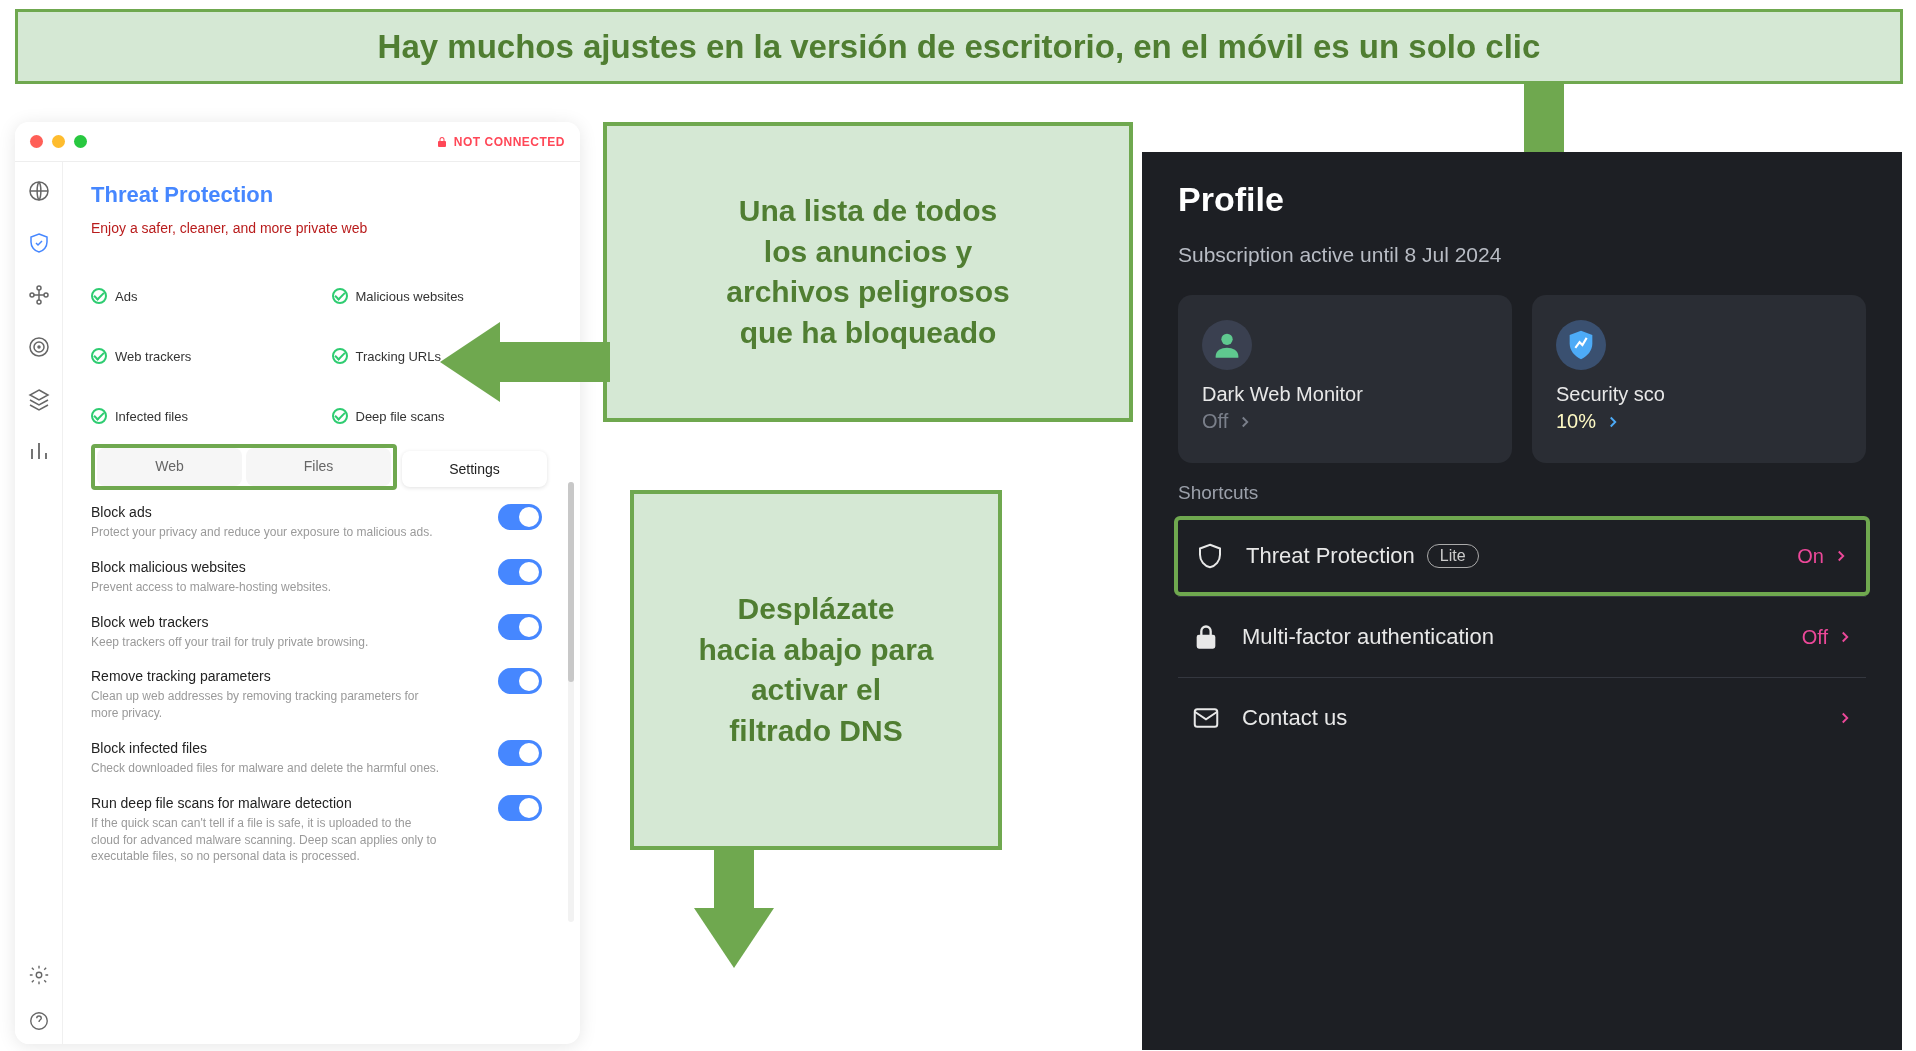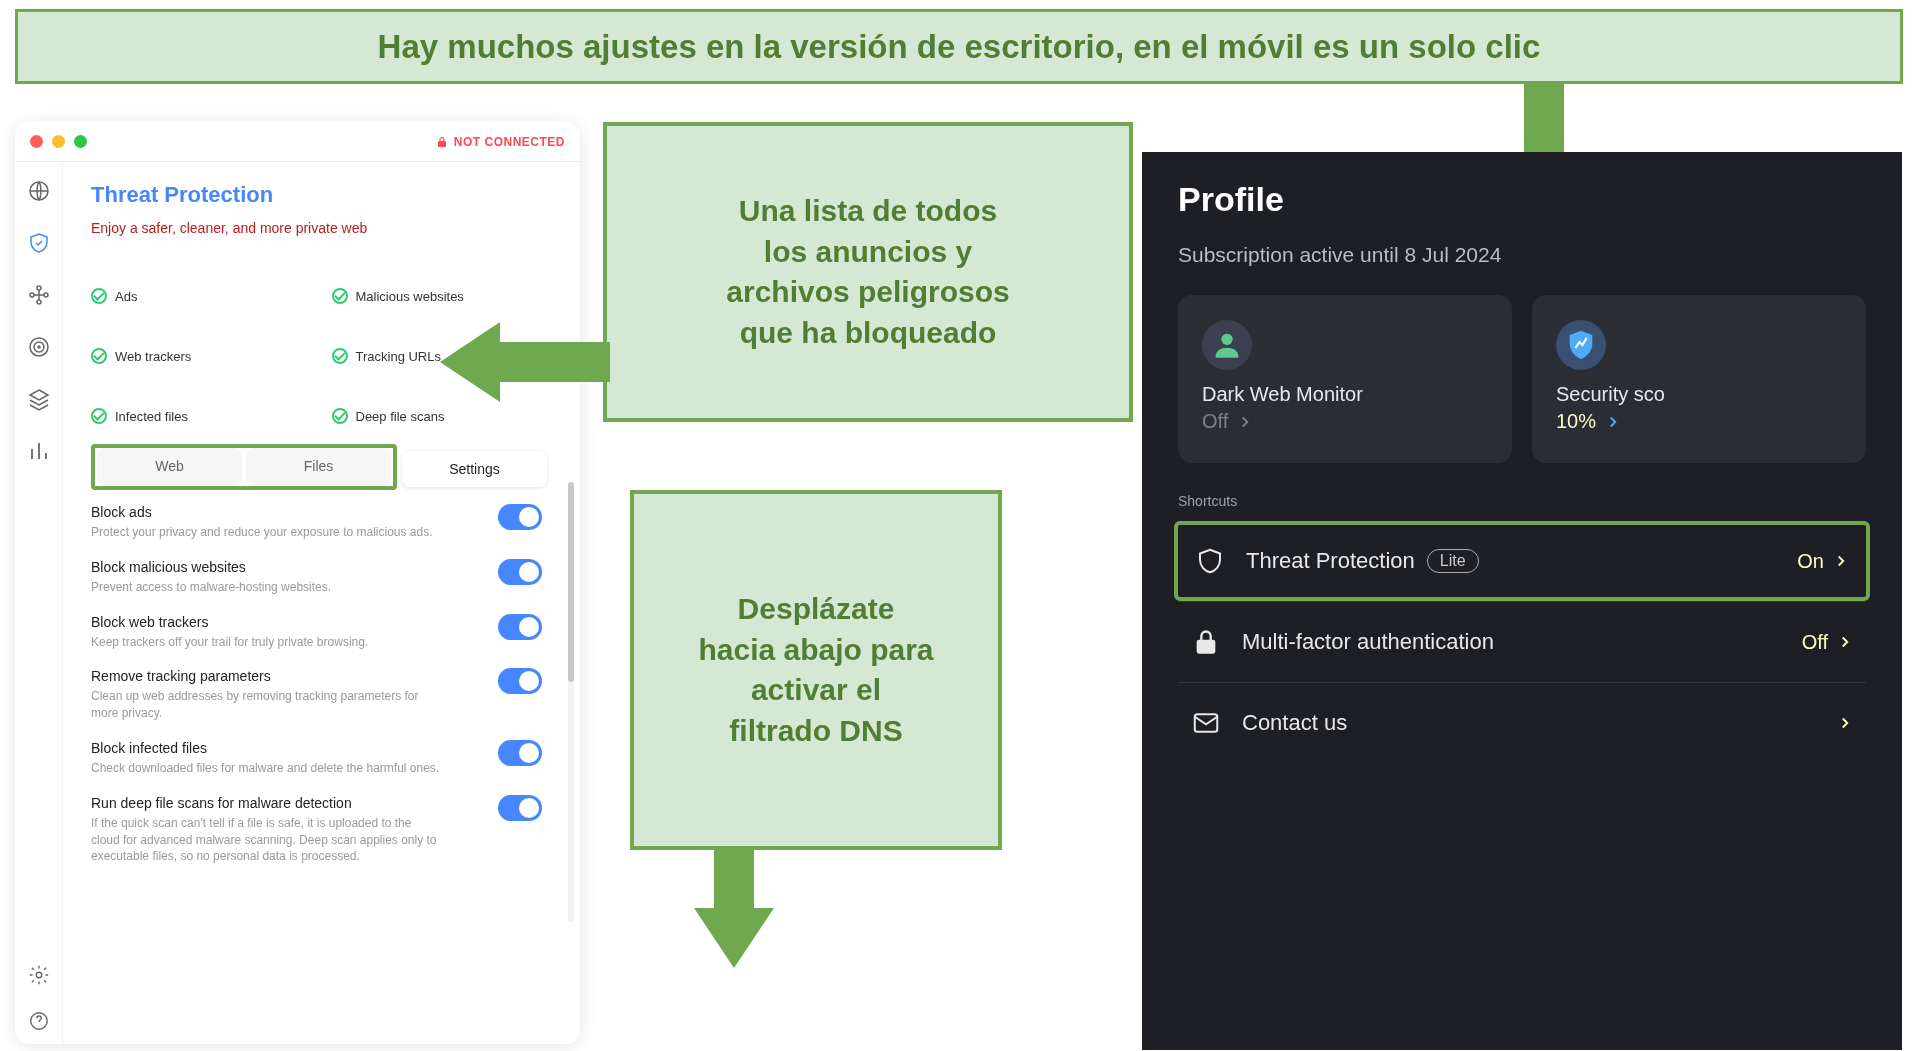--- a/index.html
+++ b/index.html
@@ -71,38 +71,38 @@
   
   .arrow-3-vert { top: 84px; left: 1524px; width: 40px; height: 624px; background: #6fa84f; }
   .arrow-3-head { top: 706px; left: 1504px; border-left: 40px solid transparent; border-right: 40px solid transparent; border-top: 60px solid #6fa84f; }
   
   
   .mobile-panel { position: absolute; top: 152px; left: 1142px; width: 760px; height: 898px; background: #1d1f24; color: #e8e8e8; overflow: hidden; }
   .mobile-title { font-size: 34px; font-weight: 600; padding: 28px 36px 24px; color: #fff; }
   .mobile-section { padding: 0 36px; }
   .mobile-sub { font-size: 21px; color: #b8bcc4; margin-bottom: 28px; }
   
-  .cards-row { display: flex; gap: 20px; margin-bottom: 30px; }
+  .cards-row { display: flex; gap: 20px; margin-bottom: 19px; }
   .card { flex: 1; background: #2a2d34; border-radius: 14px; padding: 22px 24px 20px; min-height: 168px; display: flex; flex-direction: column; }
   .card-icon-wrap { height: 56px; margin-bottom: 10px; display: flex; align-items: center; }
   .card-icon { width: 50px; height: 50px; border-radius: 50%; background: #3a4050; display: flex; align-items: center; justify-content: center; position: relative; }
   .card-title { font-size: 20px; color: #e8e8e8; }
   .card-value-row { display: flex; align-items: center; gap: 8px; margin-top: 4px; font-size: 20px; }
   .card-value-off { color: #7a7f8a; }
   .card-value-blue { color: #fef9c3; }
   .chev-gray { color: #7a7f8a; }
   .chev-blue { color: #4dabf7; }
   
-  .shortcuts-label { font-size: 14px; color: #9ba0aa; margin-bottom: 12px; }
+  .shortcuts-label { font-size: 19px; color: #9ba0aa; margin-bottom: 12px; }
   .shortcut-row { display: flex; align-items: center; padding: 24px 12px; border-top: 1px solid #34373f; gap: 20px; cursor: pointer; }
   .shortcut-highlight { border: 4px solid #6fa84f; border-radius: 6px; margin: 0 -4px; padding: 20px 16px; }
   .shortcut-icon { width: 32px; height: 32px; flex-shrink: 0; display: flex; align-items: center; justify-content: center; }
   .shortcut-label { font-size: 22px; color: #e8e8e8; flex: 1; display: flex; align-items: center; gap: 12px; }
   .lite-badge { border: 1.5px solid #aaa; border-radius: 14px; padding: 2px 12px; font-size: 16px; color: #ccc; }
-  .shortcut-value { font-size: 20px; color: #fef9c3; display: flex; align-items: center; gap: 8px; margin-left: 32px; }
+  .shortcut-value { font-size: 20px; color: #ec4899; display: flex; align-items: center; gap: 8px; margin-left: 32px; }
   
   svg { display: block; }
 </style>
 </head>
 <body>
 
 <div class="banner-top">
   <div class="banner-top-text">Hay muchos ajustes en la versión de escritorio, en el móvil es un solo clic</div>
 </div>
 

